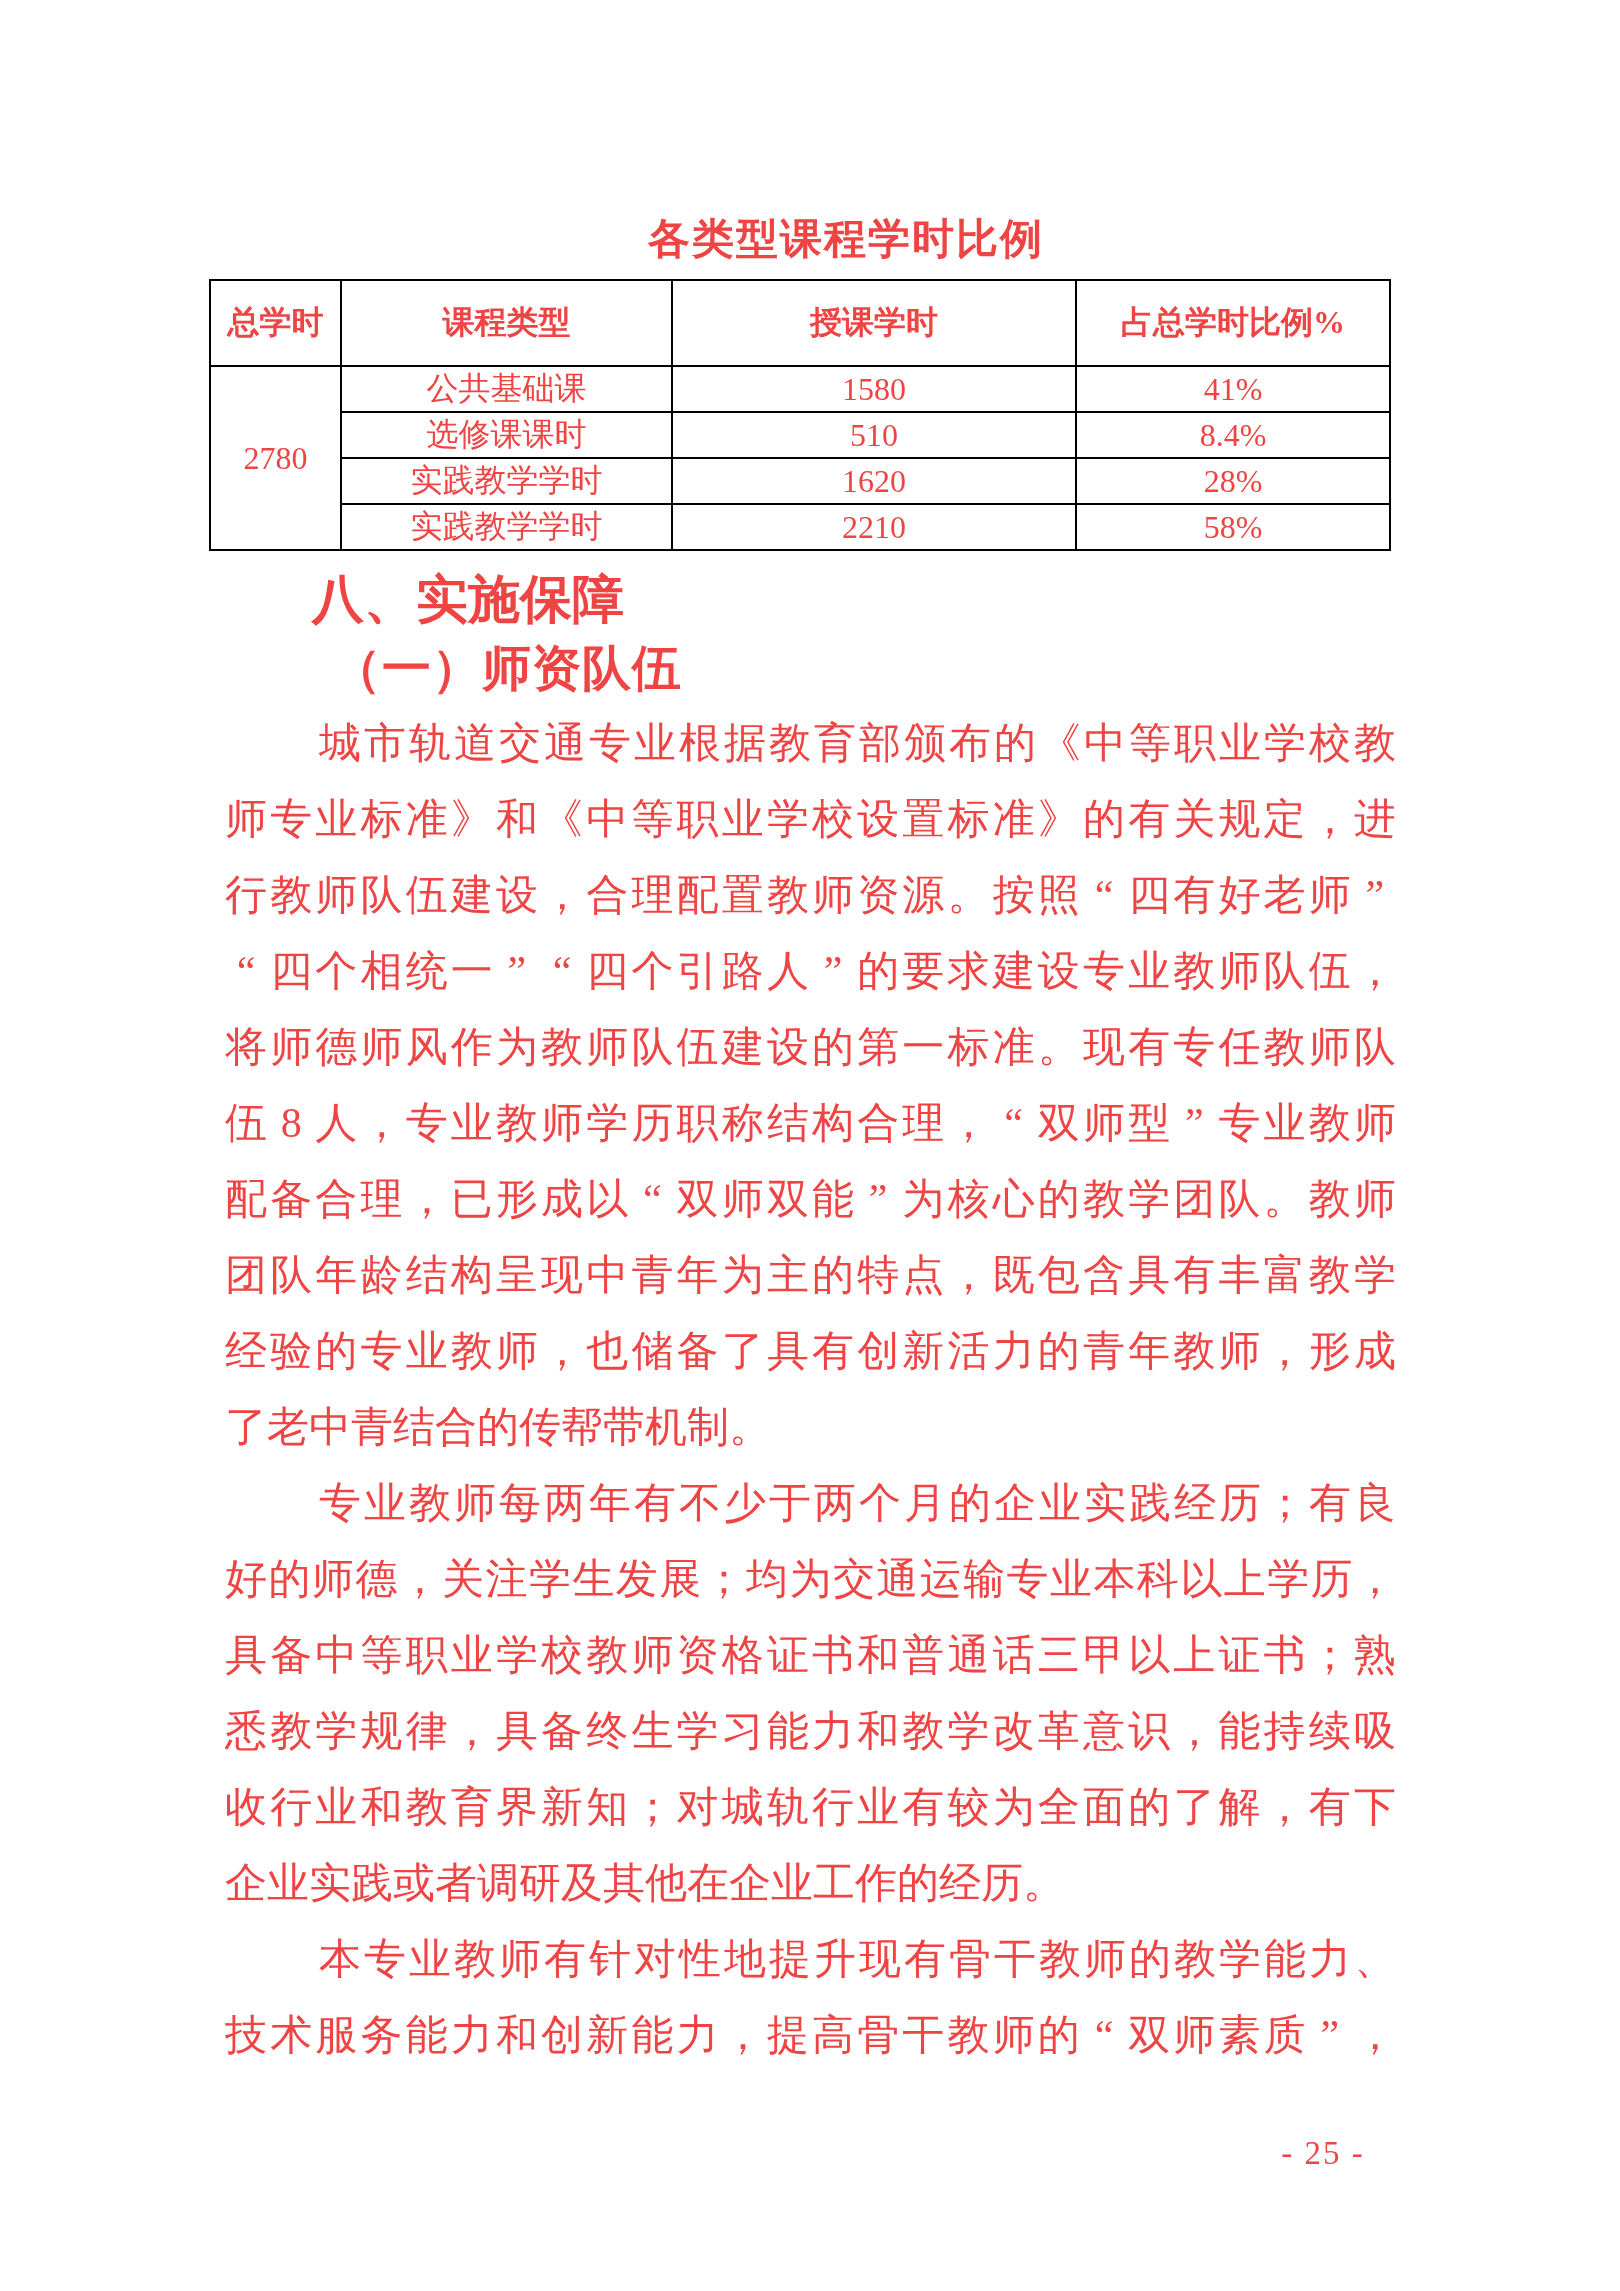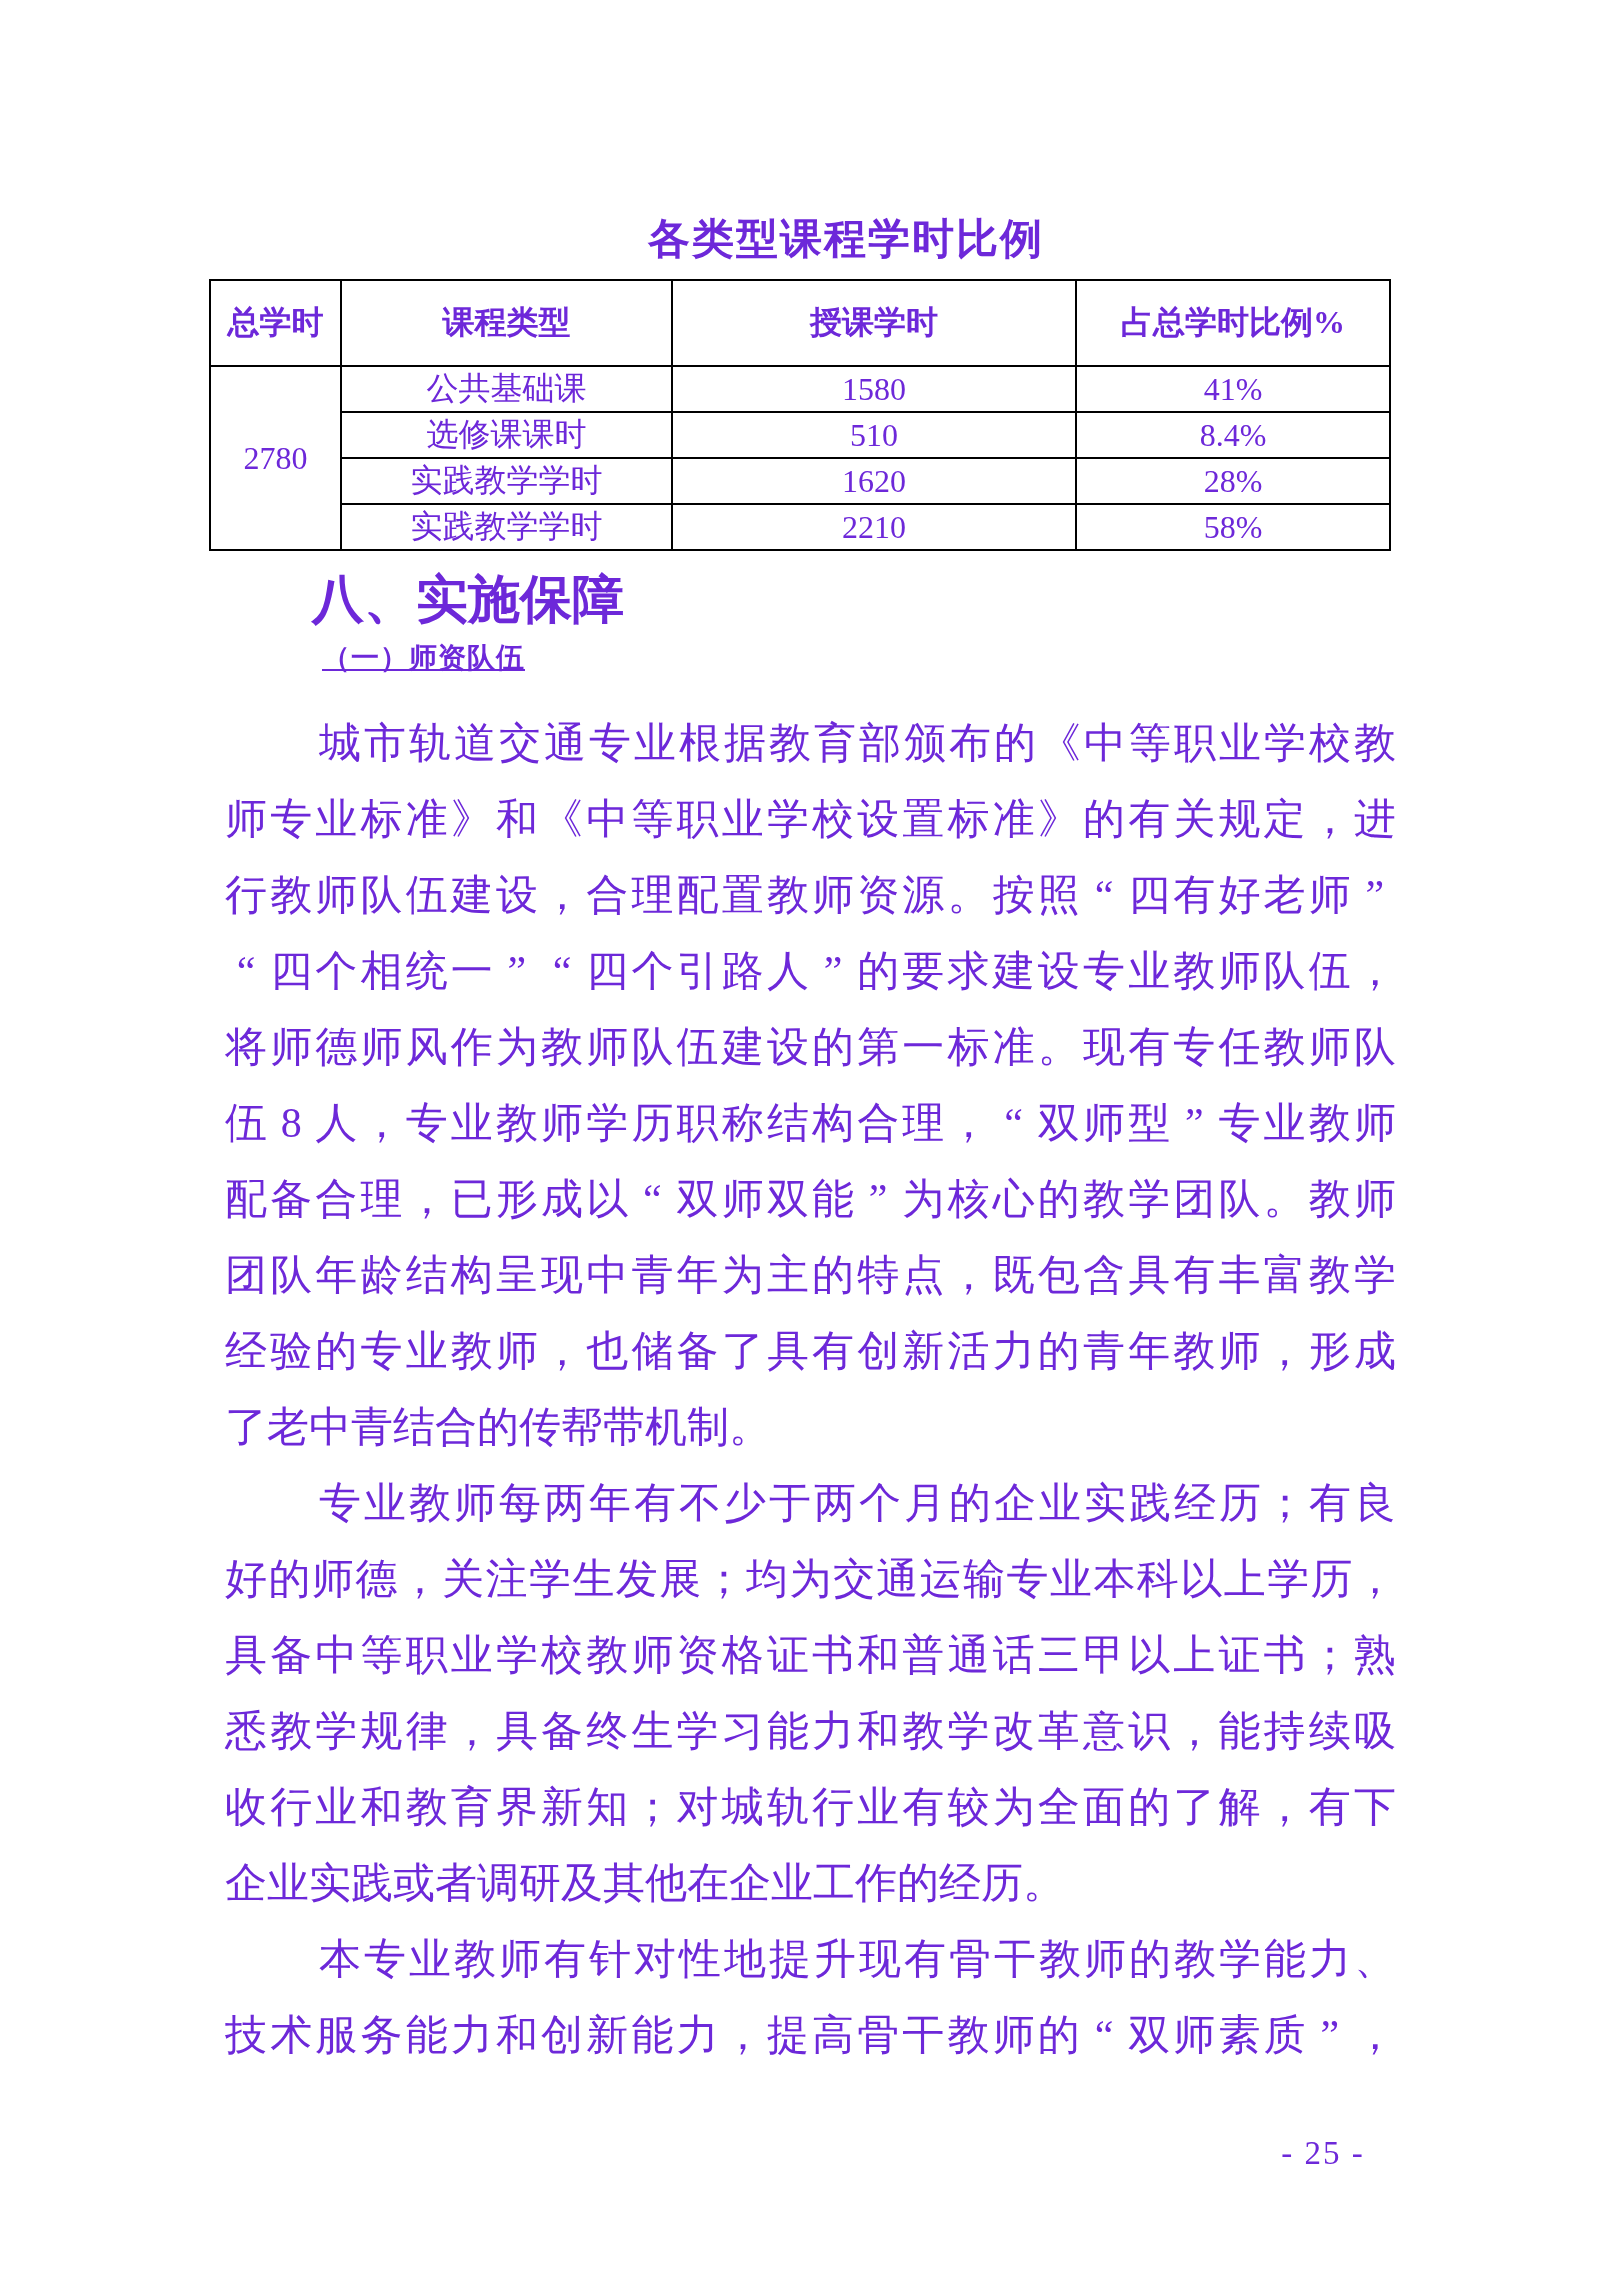--- a/index.html
+++ b/index.html
@@ -1,20 +1,20 @@
 <!DOCTYPE html>
 <html><head>
 <meta charset="utf-8">
 <style>
   html,body{margin:0;padding:0;background:#e8e8e8;}
   .page{
     position:relative;
     width:1620px;height:2292px;
     background:#ffffff;
-    color:#6d28d9;
+    color:#ef4444;
     font-family:"Liberation Serif", serif;
     margin:0 auto;
     overflow:hidden;
   }
   
   .doc-title{
     position:absolute;
     left:648px;top:218px;
     font-size:42px;font-weight:bold;
     letter-spacing:2px;
@@ -44,23 +44,23 @@
   table.hours th{font-weight:bold;border-bottom:2.9px solid #000;margin-left:7px;}
   table.hours td{font-weight:normal;text-align:center;}
   
   .h1{
     position:absolute;left:312px;top:573px;
     font-family:"Liberation Sans", sans-serif;
     font-size:52px;font-weight:bold;line-height:1;
     white-space:nowrap;
   }
   .h2{
-    position:absolute;left:322px;top:644px;
-    font-size:28px;font-weight:bold;line-height:1;
-    white-space:nowrap;letter-spacing:1px;text-decoration:underline;
+    position:absolute;left:332px;top:644px;
+    font-size:49px;font-weight:bold;line-height:1;
+    white-space:nowrap;letter-spacing:1px;
   }
   
   .body-text{
     position:absolute;
     left:225px;top:705px;
     width:1171px;
     font-size:42px;
   }
   .line{
     display:flex;

